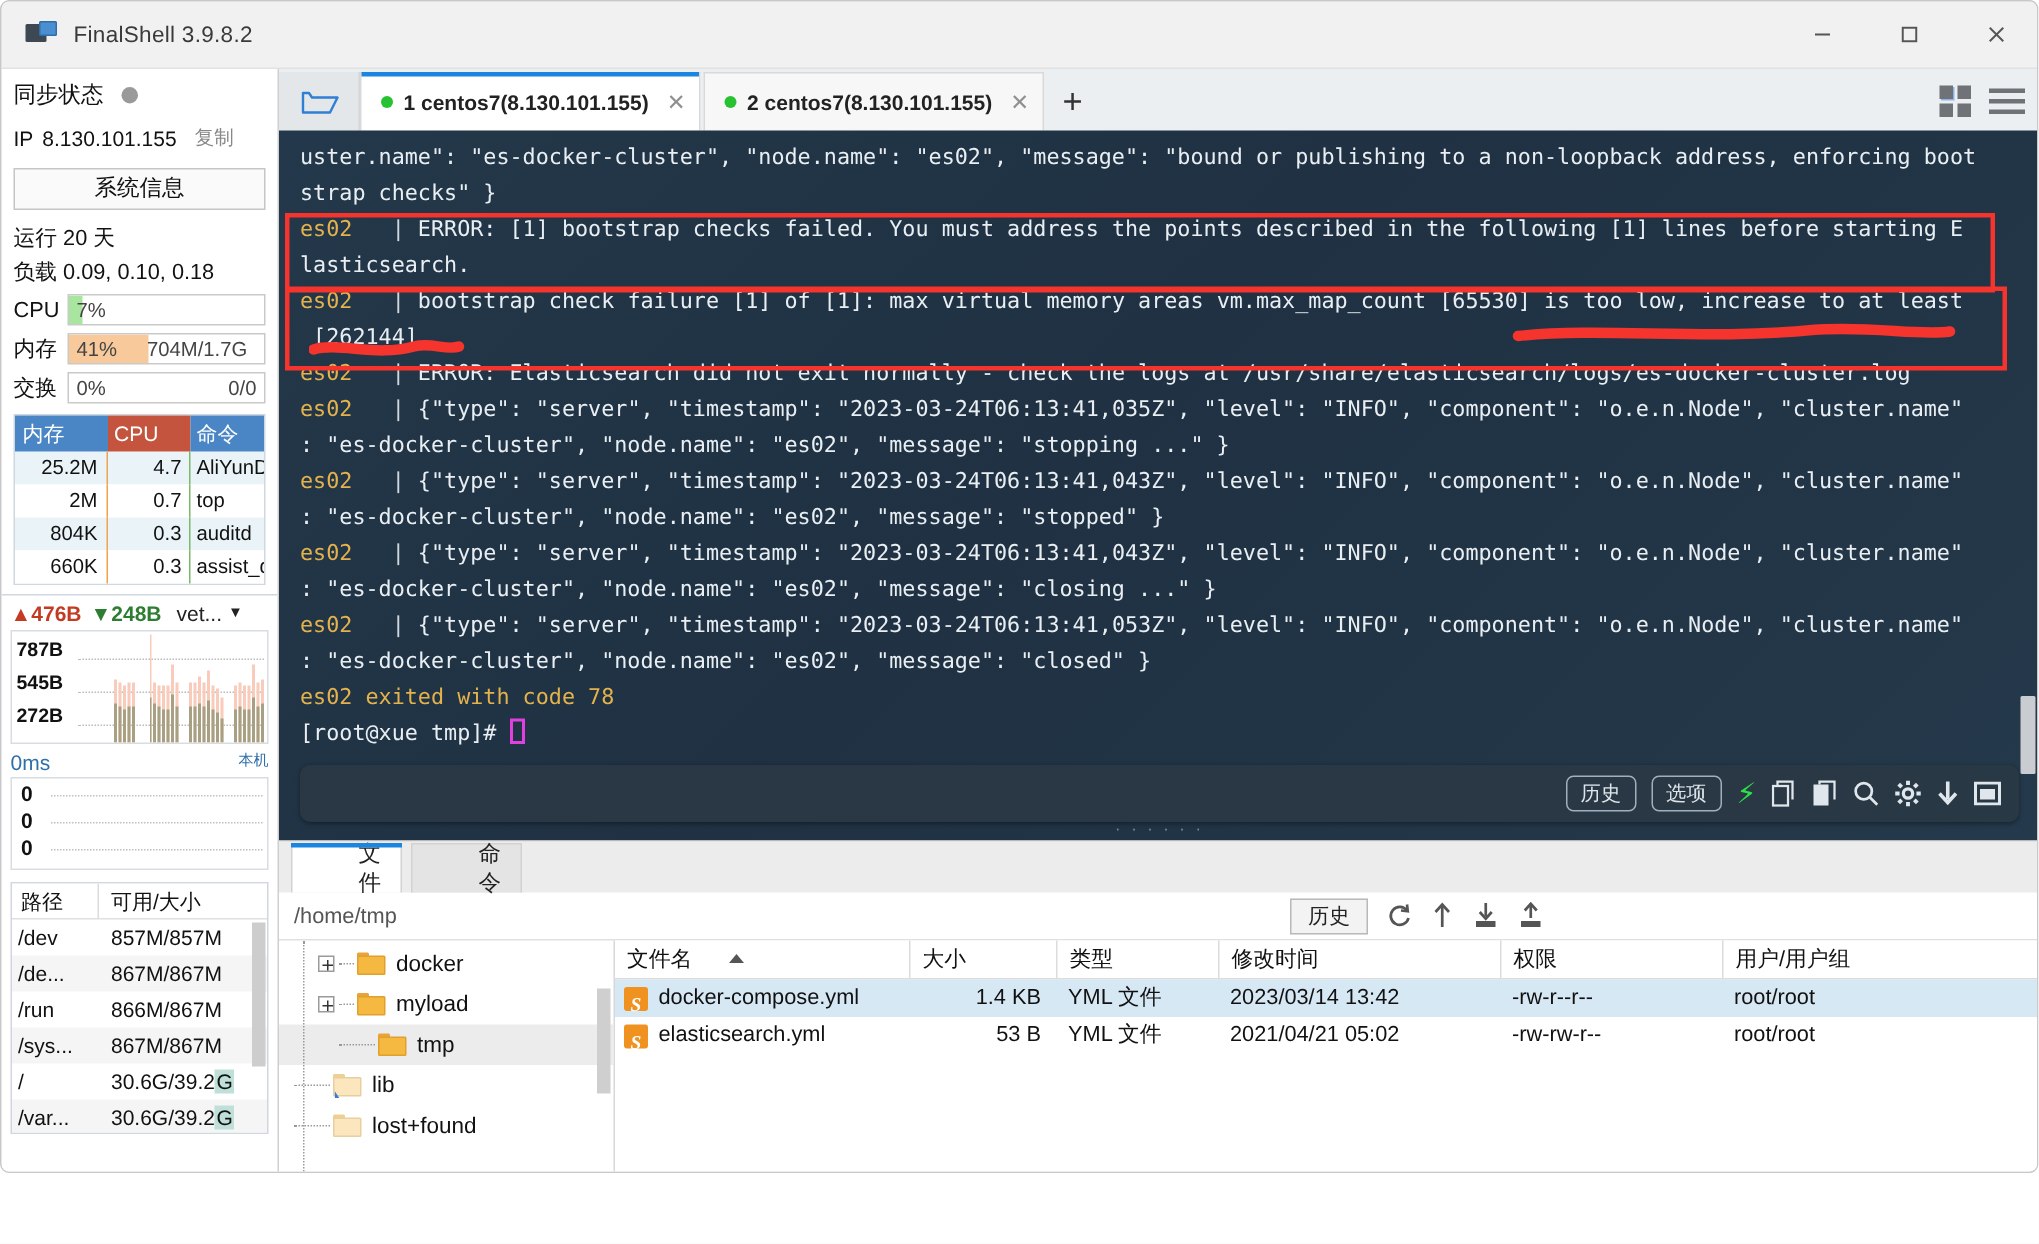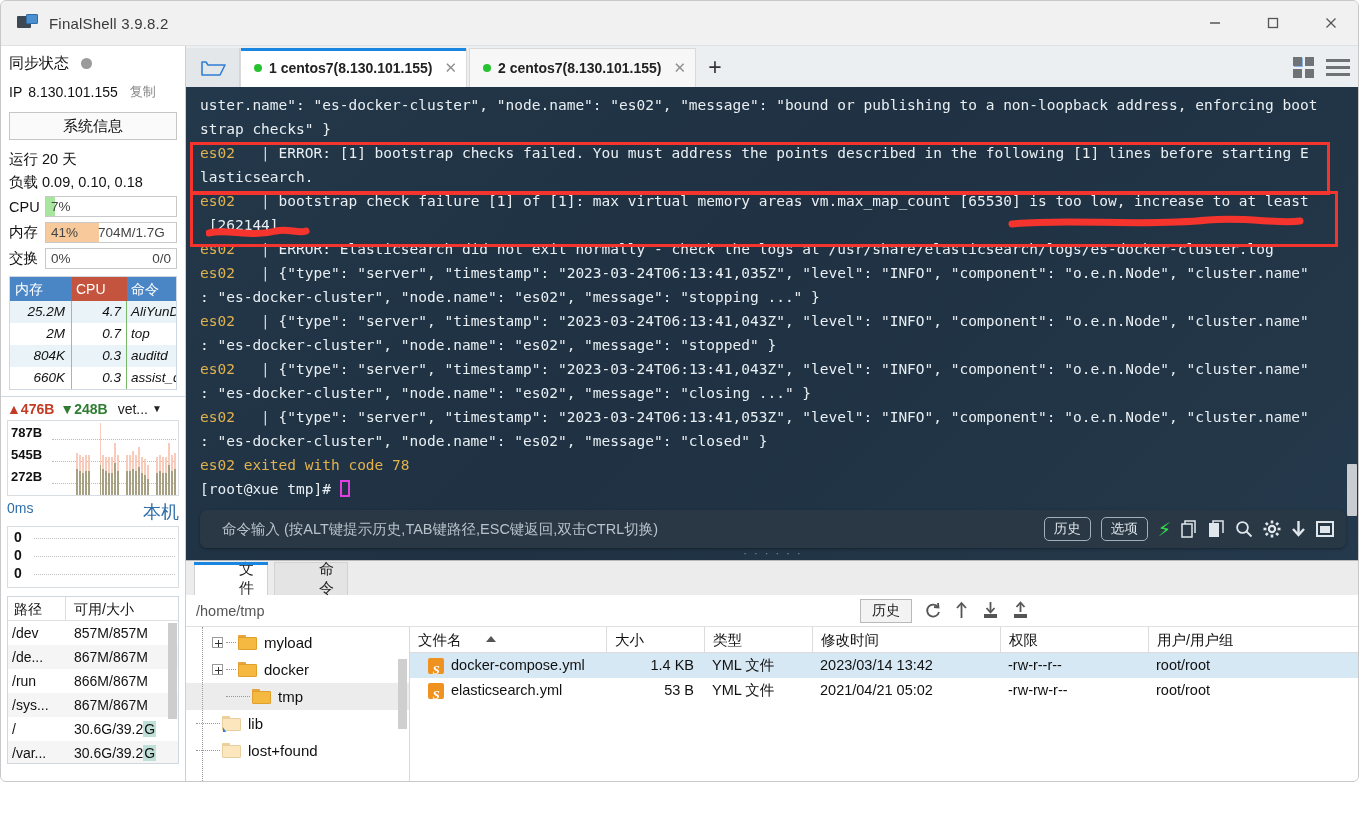--- a/index.html
+++ b/index.html
@@ -92,21 +92,21 @@
     position:absolute; left:52px; top:0; line-height:19px; font-size:13.5px; color:#444;
   }
 
   
   .proc-table { margin: 5px 8px 0 8px; border:1px solid #cfd8e0; }
   .proc-head { display:flex; height:24px; }
   .proc-head div { line-height:24px; font-size:14px; color:#fff; }
   .ph-mem { width: 62px; background:#4a86c5; text-align:left; padding-left:5px; }
   .ph-cpu { width: 55px; background:#c4543d; text-align:left; padding-left:4px; }
   .ph-cmd { flex:1; background:#4a86c5; padding-left:4px; }
-  .proc-row { display:flex; height:22px; background:#fff;font-style:italic; }
+  .proc-row { display:flex; height:22px; background:#fff; }
   .proc-row:nth-child(odd) { background:#eaf4f8; }
   .proc-row > div { line-height:22px; font-size:13.5px; color:#111; }
   .pr-mem { width:62px; text-align:right; padding-right:6px; border-right:1px solid #f0a24d;}
   .pr-cpu { width:55px; text-align:right; padding-right:5px; border-right:1px solid #7ab86a;}
   .pr-cmd { flex:1; padding-left:4px; overflow:hidden; white-space:nowrap; }
 
   
   .net-head {
     display:flex; align-items:center; padding: 0 6px; height: 24px; margin-top:6px;
     border-top:1px solid #cfd8e0;
@@ -121,21 +121,21 @@
     border:1px solid #d8dde2; background:#fff; overflow:hidden;
   }
   .net-ylab { position:absolute; left:3px; font-size:13px; color:#111; font-weight:bold; }
   .nc-bars { position:absolute; left:44px; right:2px; bottom:0; top:2px; display:flex; align-items:flex-end; gap:1px; }
   .nc-bar { flex:1; position:relative; background:#f9cbbb; }
   .nc-bar i { position:absolute; left:0; right:0; bottom:0; background:#a8a083; display:block; }
   .nc-grid { position:absolute; left:44px; right:2px; border-top:1px dotted #bbb; }
 
   .ping-head { display:flex; padding: 4px 6px 0 6px; }
   .ping-l { color:#2f6fa8; font-size:14px; }
-  .ping-r { color:#2f6fa8; font-size:18px; margin-left:auto; }
+  .ping-r { color:#2f6fa8; font-size:10px; margin-left:auto; }
   .ping-chart { position:relative; margin: 2px 6px 0 6px; height: 62px; border:1px solid #d8dde2; background:#fff; }
   .ping-ylab { position:absolute; left:6px; font-size:14px; color:#111; font-weight:bold; }
   .ping-grid { position:absolute; left:26px; right:3px; border-top:1px dotted #c0c0c0; }
 
   
   .disk-wrap { margin: 8px 6px 0 6px; border:1px solid #cfd8e0; position:relative; height:168px; overflow:hidden; }
   .disk-head { display:flex; height:24px; background:#fff; border-bottom:1px solid #e0e0e0;}
   .disk-head div { line-height:24px; font-size:14px; color:#111; }
   .dh-path { width:58px; padding-left:6px; border-right:1px solid #dcdcdc;}
   .dh-size { flex:1; padding-left:8px; }
@@ -312,21 +312,21 @@
   .col-size { width:98px; }
   .col-type { width:96px; }
   .col-time { width:188px;margin-left:12px; }
   .col-perm { width:148px; }
   .col-user { flex:1; }
 
   .fl-row { display:flex; height:25px; cursor:pointer; }
   .fl-row.sel { background:#d7e8f5; }
   .fl-row > div { line-height:25px; font-size:14.5px; color:#111; padding-left:8px; }
   .fl-row .col-size { text-align:right; padding-right:10px; padding-left:0; }
-  .fl-row .col-name { display:flex; align-items:center; padding-left:18px; }
+  .fl-row .col-name { display:flex; align-items:center; padding-left:6px; }
   .yml-ic {
     width:16px; height:16px; flex:none; margin-right:7px; border-radius:2px;
     background:#f0921f; position:relative;
   }
   .yml-ic::after {
     content:'S'; position:absolute; left:0; right:0; top:-1px; text-align:center;
     font-size:13px; font-weight:bold; color:#fff; font-style:italic;
     font-family:"Liberation Serif", serif;
   }
 
@@ -644,21 +644,20 @@
     <svg class="ann-scribble" style="left:20px; top:138px;" width="110" height="16">
       <path d="M3 8 C20 3, 45 13, 70 6 C82 3, 92 9, 100 6" stroke="#f5342e" stroke-width="7" fill="none" stroke-linecap="round"></path>
     </svg>
     <svg class="ann-scribble" style="left:822px; top:128px;" width="300" height="16">
       <path d="M4 9 C60 3, 130 12, 200 5 C240 2, 270 9, 292 6" stroke="#f5342e" stroke-width="7" fill="none" stroke-linecap="round"></path>
     </svg>
 
     <div class="term-sb" style="top:377px; height:52px;"></div>
 
     <div class="cmdbar">
-      <span class="ph">命令输入 (按ALT键提示历史,TAB键路径,ESC键返回,双击CTRL切换)</span>
       <div class="right">
         <span class="pillbtn">历史</span>
         <span class="pillbtn">选项</span>
         <span class="cmd-ic bolt">⚡</span>
         <span class="cmd-ic">
           <svg width="17" height="18" viewBox="0 0 17 18">
               <rect x="1" y="4" width="10" height="13" fill="none" stroke="#dfe7ec" stroke-width="1.5"></rect>
               <path d="M4 4 L4 1 L14 1 L14 13" fill="none" stroke="#dfe7ec" stroke-width="1.5"></path>
             </svg>
         </span>
@@ -750,31 +749,31 @@
         <div class="tree-vline"></div>
         <div id="tree-host">
             <div class="tnode">
               <span class="indent" style="width: 26px; flex: 0 0 auto;"></span>
               <span class="exp"></span>
               <span class="dots-h"></span>
               <span class="folder">
                 <span class="tab-f"></span>
                 <span class="body-f"></span>
               </span>
-              <span>myload</span>
+              <span>docker</span>
             </div>
             <div class="tnode">
               <span class="indent" style="width: 26px; flex: 0 0 auto;"></span>
               <span class="exp"></span>
               <span class="dots-h"></span>
               <span class="folder">
                 <span class="tab-f"></span>
                 <span class="body-f"></span>
               </span>
-              <span>docker</span>
+              <span>myload</span>
             </div>
             <div class="tnode sel">
               <span class="indent" style="width: 40px; flex: 0 0 auto;"></span>
               <span class="dots-h" style="width: 24px;"></span>
               <span class="folder">
                 <span class="tab-f"></span>
                 <span class="body-f"></span>
               </span>
               <span>tmp</span>
             </div>

